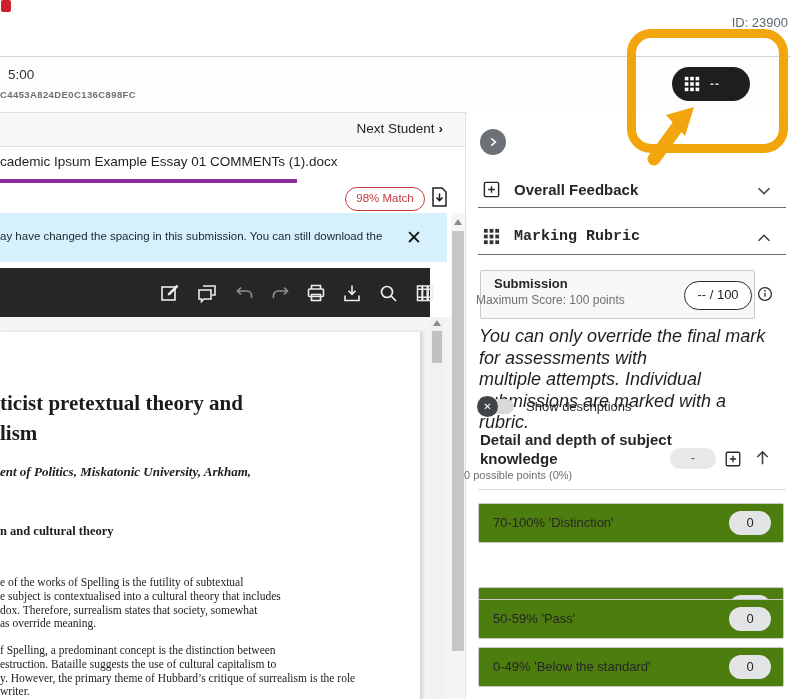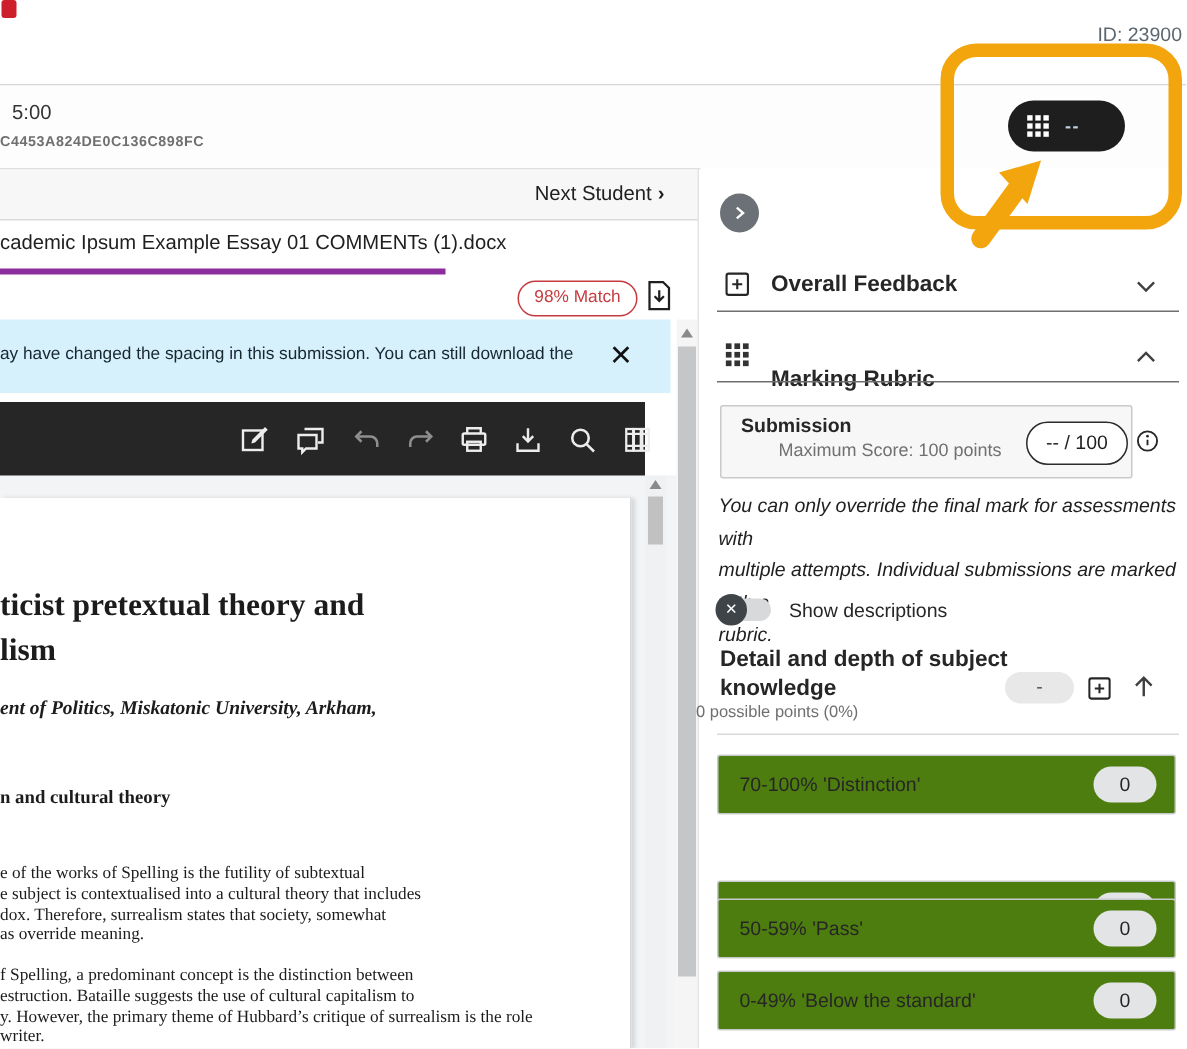--- a/index.html
+++ b/index.html
@@ -51,21 +51,21 @@
   
   .rpanel{left:467px;top:112px;width:324px;height:587px;background:#fff;}
   .collapsebtn{left:480px;top:129px;width:26px;height:26px;border-radius:50%;background:#6b7176;
      display:flex;align-items:center;justify-content:center;cursor:pointer;}
   .prow-label{font-size:15px;font-weight:600;color:#262626;}
   .divider-dark{height:0;border-top:1px solid #6e6e6e;}
   .divider-light{height:0;border-top:1px solid #d8d8d8;}
   .subbox{left:480px;top:270px;width:273px;height:47px;background:#f7f7f7;border:1px solid #c9c9c9;border-radius:2px;}
   .scorepill{left:684px;top:281px;width:66px;height:27px;border:1.5px solid #2b2b2b;border-radius:15px;
      background:#fff;text-align:center;line-height:26px;font-size:13px;color:#1f1f1f;cursor:pointer;}
-  .note{font-size:13px;font-style:italic;color:#1f1f1f;line-height:21.5px;}
+  .note{font-size:18px;font-style:italic;color:#1f1f1f;line-height:21.5px;}
   .toggle-track{left:480px;top:399px;width:34px;height:15px;border-radius:8px;background:#d7d9da;cursor:pointer;}
   .toggle-knob{left:477px;top:396px;width:21px;height:21px;border-radius:50%;background:#3f4448;color:#fff;
      font-size:10px;display:flex;align-items:center;justify-content:center;cursor:pointer;}
   .crit-title{left:480px;top:430px;font-size:15px;font-weight:bold;color:#262626;line-height:19px;}
   .dashpill{left:670px;top:448px;width:46px;height:21px;border-radius:11px;background:#e8e8e8;
      text-align:center;line-height:20px;font-size:13px;color:#555;cursor:pointer;}
   .critpoints{left:464px;top:469px;font-size:11px;color:#6f6f6f;}
   .level{position:absolute;left:478px;width:304px;height:38px;background:#4d7c0f;border:1px solid #c8cbcd;
      border-radius:2px;cursor:pointer;}
   .level-label{position:absolute;left:14px;top:11px;font-size:13px;color:#262626;}
@@ -222,31 +222,31 @@
         <rect x="8" y="2" width="4" height="4"></rect>
         <rect x="14" y="2" width="4" height="4"></rect>
       <rect x="2" y="8" width="4" height="4"></rect>
         <rect x="8" y="8" width="4" height="4"></rect>
         <rect x="14" y="8" width="4" height="4"></rect>
       <rect x="2" y="14" width="4" height="4"></rect>
         <rect x="8" y="14" width="4" height="4"></rect>
         <rect x="14" y="14" width="4" height="4"></rect>
     </svg>
   </div>
-  <div class="abs prow-label" style="left:514px;top:244px;">Marking Rubric</div>
+  <div class="abs prow-label" style="left:514px;top:228px;font-family:Liberation Mono, monospace;">Marking Rubric</div>
   <div class="abs" style="left:755px;top:229px;">
     <svg width="18" height="18" viewBox="0 0 20 20" fill="none" stroke="#404040" stroke-width="1.8">
         <path d="M4 13 L10 7 L16 13"></path>
       </svg>
   </div>
   <div class="abs divider-dark" style="left:478px;top:254px;width:308px;"></div>
 
   <div class="abs subbox"></div>
   <div class="abs" style="left:494px;top:276px;font-size:13px;font-weight:bold;color:#262626;">Submission</div>
-  <div class="abs" style="left:519px;top:293px;font-size:12px;color:#707070;">Maximum Score: 100 points</div>
+  <div class="abs" style="left:476px;top:293px;font-size:12px;color:#707070;">Maximum Score: 100 points</div>
   <div class="abs scorepill">-- / 100</div>
   <div class="abs" style="left:757px;top:286px;">
     <svg width="16" height="16" viewBox="0 0 18 18" fill="none" stroke="#262626" stroke-width="1.4">
         <circle cx="9" cy="9" r="7.2"></circle>
         <path d="M9 8 v4.2"></path>
         <circle cx="9" cy="5.4" r="1" fill="#262626" stroke="none"></circle>
       </svg>
   </div>
 
   <div class="abs note" style="left:479px;top:326px;">

